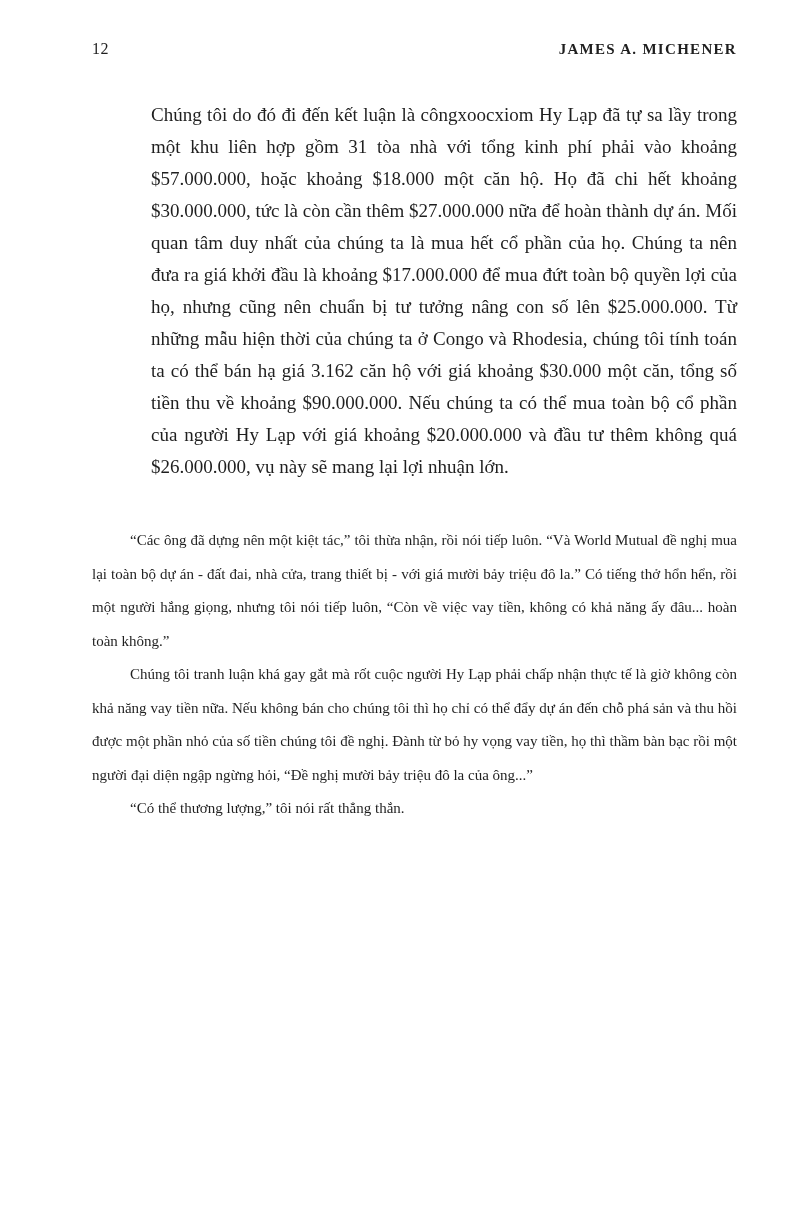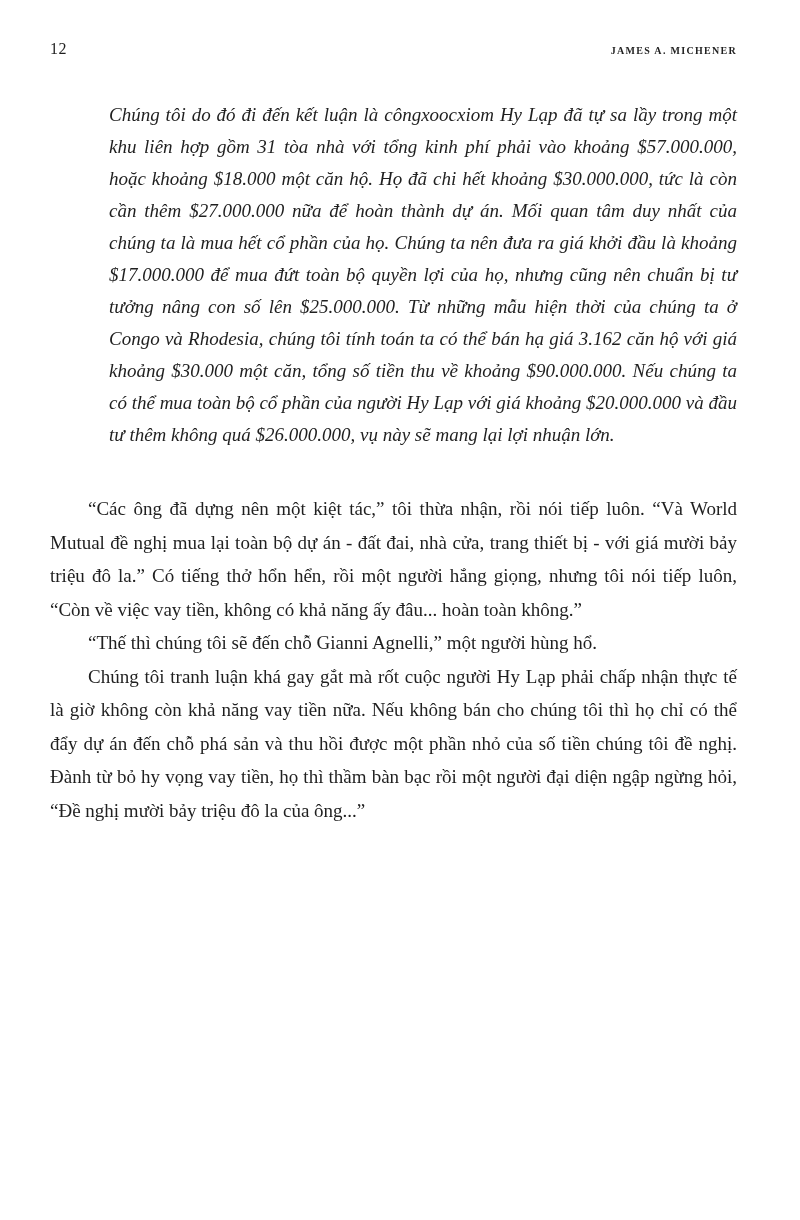--- a/index.html
+++ b/index.html
@@ -8,66 +8,65 @@
     width: 800px;
     height: 1220px;
     background: #ffffff;
     font-family: "Liberation Serif", serif;
     color: #1f1f1f;
     overflow: hidden;
   }
   .page {
     width: 800px;
     height: 1220px;
-    padding: 40px 63px 0 50px;
+    padding: 40px 63px 0 92px;
   }
   .page-header {
     display: flex;
     justify-content: space-between;
     align-items: baseline;
   }
   .page-number {
     font-size: 16px;
     letter-spacing: 0.5px;
   }
   .running-head {
-    font-size: 10px;
+    font-size: 15px;
     font-weight: bold;
     letter-spacing: 1.3px;
     margin-left: 44px;
   }
   .blockquote {
     margin: 41px 0 0 59px;
     font-size: 19px;
     line-height: 32px;
     text-align: justify;
-    font-style: italic;
   }
   .body-text {
     margin-top: 41px;
   }
   .para {
     margin: 0;
-    font-size: 19px;
+    font-size: 15px;
     line-height: 33.5px;
     text-align: justify;
     text-indent: 38px;
   }
 </style>
 </head>
 <body>
 
 <div class="page">
 
   <header class="page-header">
     <span class="page-number">12</span>
     <span class="running-head">JAMES A. MICHENER</span>
   </header>
 
   <div class="blockquote">Chúng tôi do đó đi đến kết luận là côngxoocxiom Hy Lạp đã tự sa lầy trong một khu liên hợp gồm 31 tòa nhà với tổng kinh phí phải vào khoảng $57.000.000, hoặc khoảng $18.000 một căn hộ. Họ đã chi hết khoảng $30.000.000, tức là còn cần thêm $27.000.000 nữa để hoàn thành dự án. Mối quan tâm duy nhất của chúng ta là mua hết cổ phần của họ. Chúng ta nên đưa ra giá khởi đầu là khoảng $17.000.000 để mua đứt toàn bộ quyền lợi của họ, nhưng cũng nên chuẩn bị tư tưởng nâng con số lên $25.000.000. Từ những mẫu hiện thời của chúng ta ở Congo và Rhodesia, chúng tôi tính toán ta có thể bán hạ giá 3.162 căn hộ với giá khoảng $30.000 một căn, tổng số tiền thu về khoảng $90.000.000. Nếu chúng ta có thể mua toàn bộ cổ phần của người Hy Lạp với giá khoảng $20.000.000 và đầu tư thêm không quá $26.000.000, vụ này sẽ mang lại lợi nhuận lớn.</div>
 
   <div class="body-text">
     <p class="para">“Các ông đã dựng nên một kiệt tác,” tôi thừa nhận, rồi nói tiếp luôn. “Và World Mutual đề nghị mua lại toàn bộ dự án - đất đai, nhà cửa, trang thiết bị - với giá mười bảy triệu đô la.” Có tiếng thở hổn hển, rồi một người hắng giọng, nhưng tôi nói tiếp luôn, “Còn về việc vay tiền, không có khả năng ấy đâu... hoàn toàn không.”</p>
-    <p class="para">“Thế thì chúng tôi sẽ đến chỗ Gianni Agnelli,” một người hùng hổ.</p>
     <p class="para">Chúng tôi tranh luận khá gay gắt mà rốt cuộc người Hy Lạp phải chấp nhận thực tế là giờ không còn khả năng vay tiền nữa. Nếu không bán cho chúng tôi thì họ chỉ có thể đẩy dự án đến chỗ phá sản và thu hồi được một phần nhỏ của số tiền chúng tôi đề nghị. Đành từ bỏ hy vọng vay tiền, họ thì thầm bàn bạc rồi một người đại diện ngập ngừng hỏi, “Đề nghị mười bảy triệu đô la của ông...”</p>
+    <p class="para">“Có thể thương lượng,” tôi nói rất thẳng thắn.</p>
   </div>
 
 </div>
 
 </body></html>

